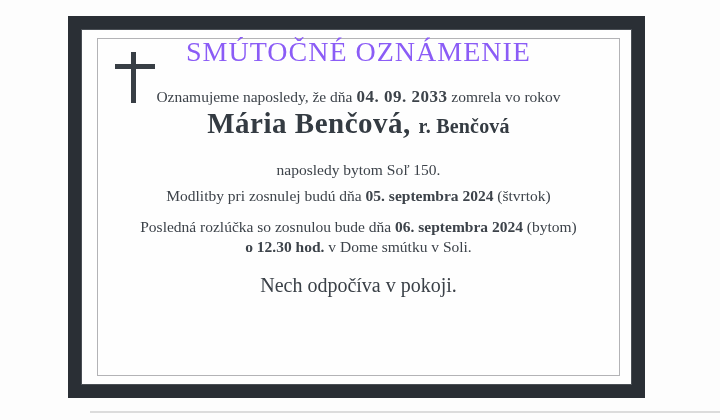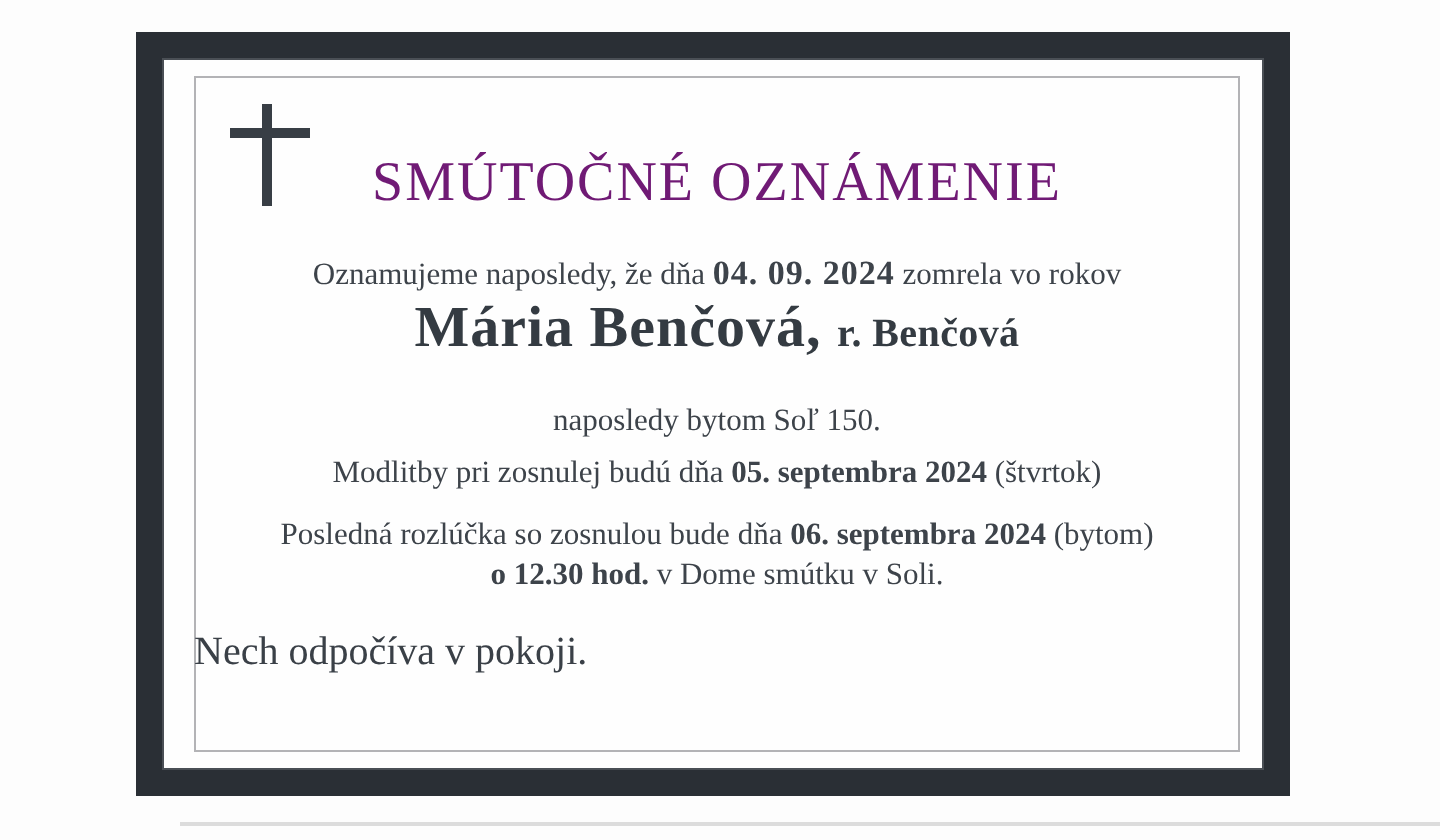--- a/index.html
+++ b/index.html
@@ -22,36 +22,36 @@
     border:1px solid #b3b3b6;
   }
   .cross{position:absolute;left:115px;top:52px;width:40px;height:51px;}
   .cross .v{position:absolute;left:16px;top:0;width:5px;height:51px;background:#383e45;}
   .cross .h{position:absolute;left:0;top:12px;width:40px;height:5px;background:#383e45;}
   .content{
     position:absolute;left:97px;top:38px;width:523px;height:338px;
     text-align:center;
   }
   .title{
-    margin-top:40px;font-size:28px;line-height:28px;
-    letter-spacing:1px;color:#701a75;font-weight:400;
+    font-size:28px;line-height:28px;
+    letter-spacing:1px;color:#8b5cf6;font-weight:400;
   }
   .line{font-size:15.5px;line-height:17px;color:#3d434a;}
   .l1{margin-top:22px;}
   .l2{margin-top:8px;}
   .name-line{margin-top:2px;font-size:29px;line-height:32px;font-weight:700;color:#343b42;letter-spacing:0.5px;}
   .name-suffix{font-size:20px;font-weight:700;letter-spacing:0.2px;}
   .l-res{margin-top:19px;}
   .l-mod{margin-top:9px;}
   .l-time1{margin-top:0;}
   .l-far{margin-top:14px;}
   .l-time2{margin-top:3px;}
   .closing{
     margin-top:18px;font-size:20px;line-height:24px;color:#3a4047;
-    text-align:left;padding-right:0;
+    text-align:center;padding-right:0;
   }
   .b{font-weight:700;}
   .bd{font-weight:700;font-size:17px;letter-spacing:0.5px;}
   .scan-line{
     position:absolute;left:90px;top:411px;width:630px;height:2px;
     background:#dcdcdc;
   }
 </style>
 </head>
 <body>
@@ -65,21 +65,21 @@
     <div class="v"></div>
     <div class="h"></div>
   </div>
 
   <div class="content">
 
     <div class="title">SMÚTOČNÉ OZNÁMENIE</div>
 
     <div class="line l1">
       <span>Oznamujeme naposledy, že dňa</span>
-      <span class="bd">04. 09. 2024</span>
+      <span class="bd">04. 09. 2033</span>
       <span>zomrela vo rokov</span>
     </div>
 
 
     <div class="name-line">
       <span>Mária Benčová,</span>
       <span class="name-suffix">r. Benčová</span>
     </div>
 
     <div class="line l-res">naposledy bytom Soľ 150.</div>

